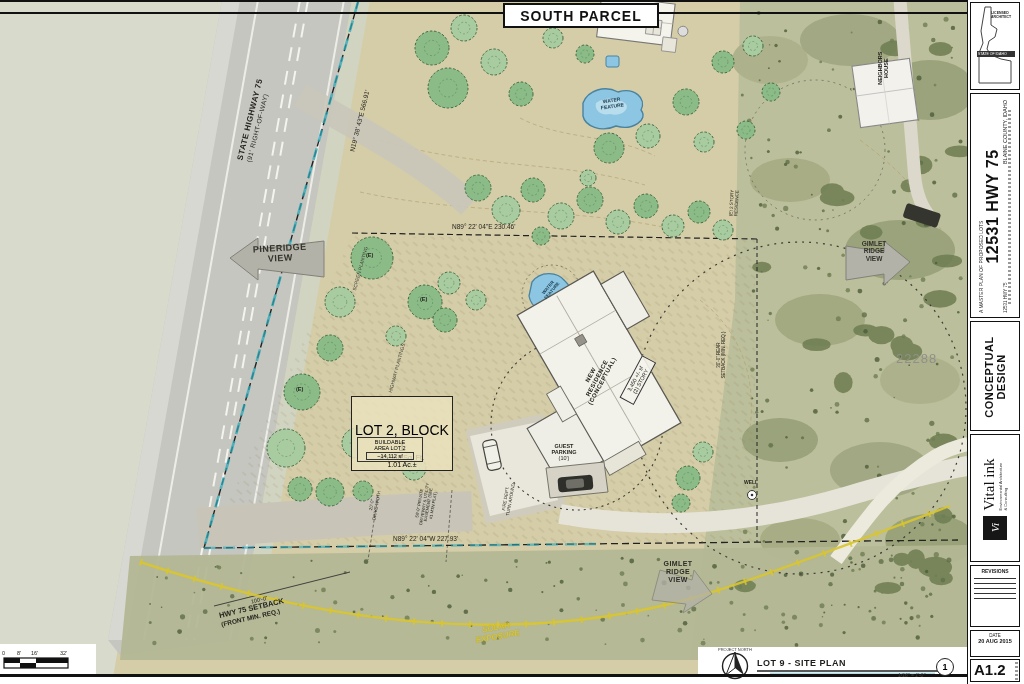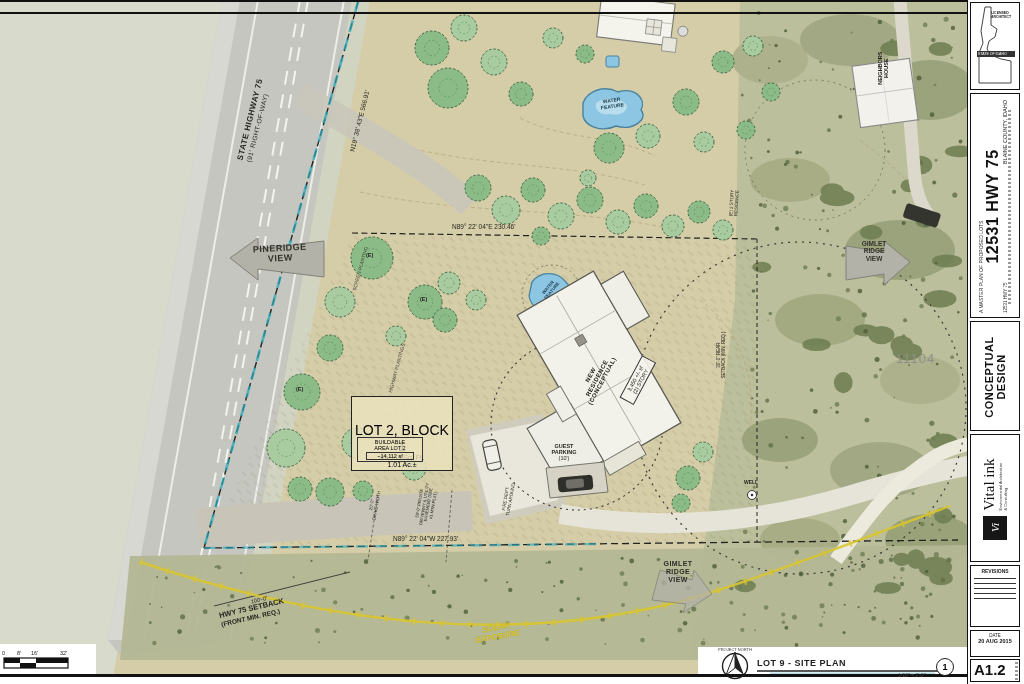--- a/index.html
+++ b/index.html
@@ -676,21 +676,21 @@
       <div>GIMLET</div>
         <div>RIDGE</div>
         <div>VIEW</div>
     </div>
     <div class="lbl ctr" style="left:648px;top:560px;width:60px;font-size:7px;font-weight:bold;color:#2c2c26;letter-spacing:.4px;">
       <div>GIMLET</div>
         <div>RIDGE</div>
         <div>VIEW</div>
     </div>
 
-    <div class="lbl" style="left:896px;top:352px;font-size:13px;color:#8f9089;letter-spacing:1px;">11104</div>
+    <div class="lbl" style="left:896px;top:352px;font-size:13px;color:#8f9089;letter-spacing:1px;">22288</div>
 
     <div class="lbl" style="left:218px;top:592px;width:124px;transform:rotate(-13deg);">
       <div style="font-size:5.5px;margin-left:34px;">100'-0"</div>
       <div style="font-size:7.5px;font-weight:bold;">HWY 75 SETBACK</div>
       <div style="font-size:6.5px;font-weight:bold;">(FRONT MIN. REQ.)</div>
     </div>
 
     <div class="lbl ctr" style="left:686px;top:350px;width:70px;font-size:4.5px;transform:rotate(-90deg);transform-origin:center;">
       <div>30'-0" REAR</div>
         <div>SETBACK (MIN. REQ.)</div>
@@ -740,20 +740,21 @@
     <div class="lbl" style="left:2px;top:650px;font-size:5.5px;">0</div>
     <div class="lbl" style="left:17px;top:650px;font-size:5.5px;">8'</div>
     <div class="lbl" style="left:31px;top:650px;font-size:5.5px;">16'</div>
     <div class="lbl" style="left:60px;top:650px;font-size:5.5px;">32'</div>
   </div>
 
   <div class="borderline" style="left:0;top:0;width:1024px;height:2px;"></div>
   <div class="borderline" style="left:0;top:12px;width:968px;height:2px;"></div>
   <div class="borderline" style="left:0;top:674px;width:1024px;height:2.5px;"></div>
 
+  <div class="title-box">SOUTH PARCEL</div>
 
   <div class="tb">
 
     <div class="tbox" style="top:2px;height:88px;">
       <svg width="47" height="85" viewBox="0 0 47 85">
         <path d="M14,4 L20,4 L20,22 L26,26 L24,34 L18,38 L16,46 L20,52 L30,56 L40,58 L40,80 L8,80 L8,50 L12,40 L10,28 Z" fill="none" stroke="#444" stroke-width="1"></path>
       </svg>
       <div style="position:absolute;top:8px;left:20px;width:26px;font-size:3.5px;line-height:1.2;color:#222;font-weight:bold;">LICENSED ARCHITECT</div>
       <div style="position:absolute;top:48px;left:6px;width:36px;font-size:3.5px;color:#fff;background:#333;padding:1px;">STATE OF IDAHO</div>
     </div>

